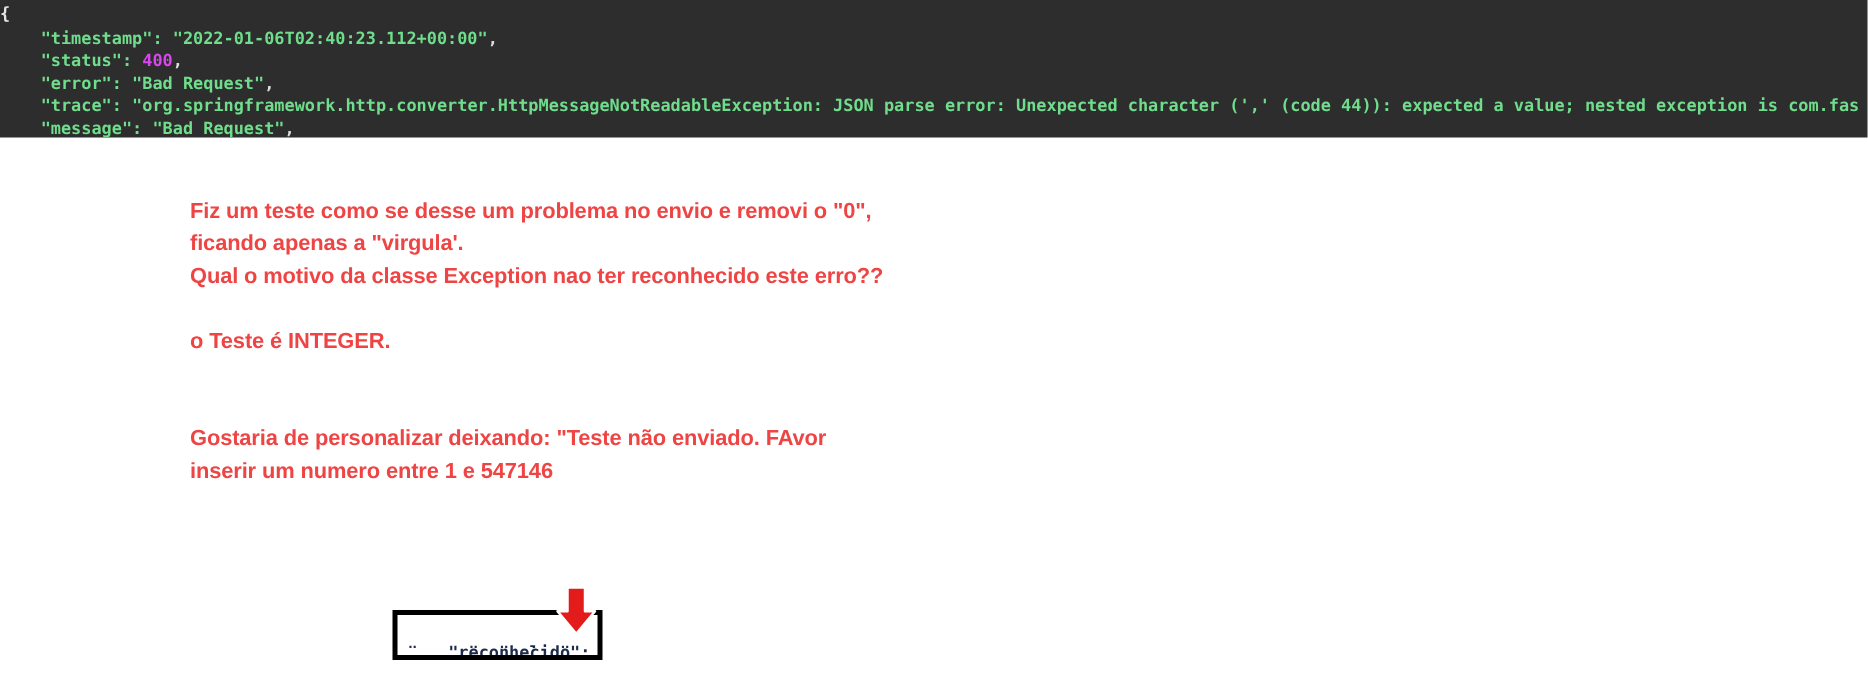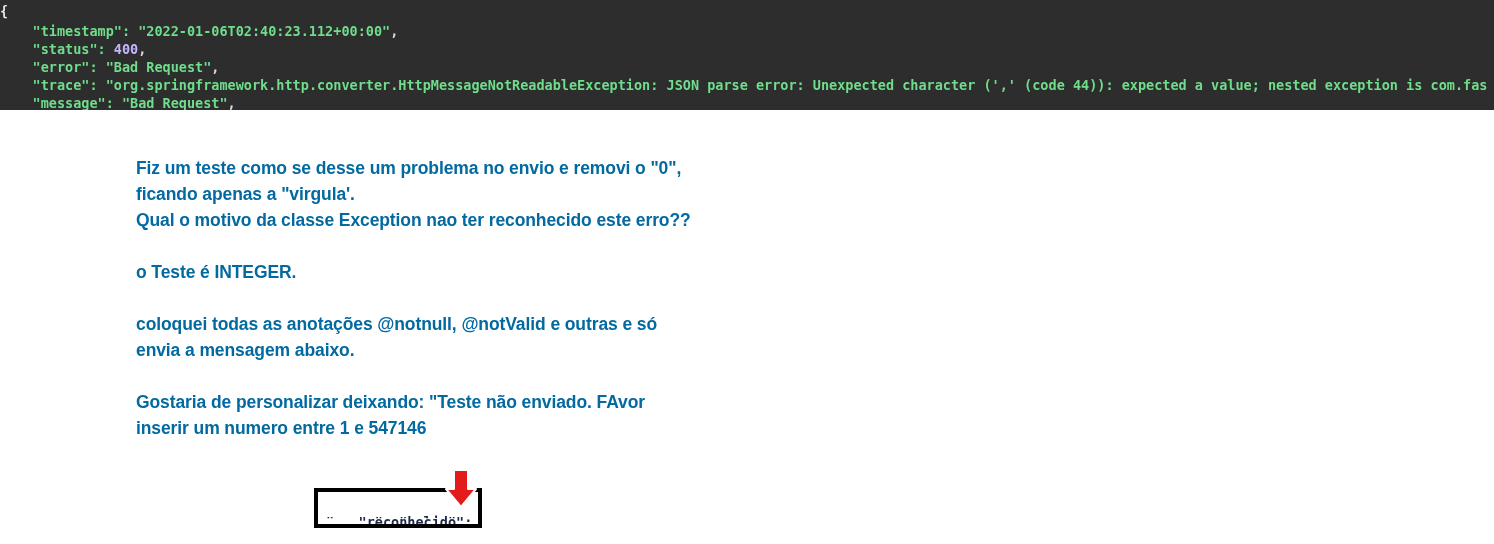--- a/index.html
+++ b/index.html
@@ -35,33 +35,33 @@
     height: 18px;
     white-space: pre;
   }
   #code-block .code-line:first-child {
     padding-top: 2px;
     height: 20px;
   }
   .tok-punct  { color: #e6e6e6; }
   .tok-key    { color: #6fdd8b; }
   .tok-str    { color: #6fdd8b; }
-  .tok-num    { color: #c4b5fd; }
+  .tok-num    { color: #d946ef; }
   .tok-colon  { color: #6fdd8b; }
   .tok-comma  { color: #dcdcdc; }
 
   
   #body-text {
     position: absolute;
-    left: 136px;
+    left: 152px;
     top: 155px;
     width: 560px;
     font-size: 17.5px;
     font-weight: bold;
-    color: #0369a1;
+    color: #ef4444;
     line-height: 26px;
     letter-spacing: -0.1px;
   }
   #body-text .para {
     margin: 0;
   }
   #body-text .spacer {
     height: 26px;
   }
 
@@ -118,21 +118,20 @@
 </head>
 <body>
 
 <div id="code-block"><div class="code-line"><span class="tok-punct">{</span></div><div class="code-line"><span>    </span><span class="tok-key">"timestamp"</span><span class="tok-colon">: </span><span class="tok-str">"2022-01-06T02:40:23.112+00:00"</span><span class="tok-comma">,</span></div><div class="code-line"><span>    </span><span class="tok-key">"status"</span><span class="tok-colon">: </span><span class="tok-num">400</span><span class="tok-comma">,</span></div><div class="code-line"><span>    </span><span class="tok-key">"error"</span><span class="tok-colon">: </span><span class="tok-str">"Bad Request"</span><span class="tok-comma">,</span></div><div class="code-line"><span>    </span><span class="tok-key">"trace"</span><span class="tok-colon">: </span><span class="tok-str">"org.springframework.http.converter.HttpMessageNotReadableException: JSON parse error: Unexpected character (',' (code 44)): expected a value; nested exception is com.fas</span></div><div class="code-line"><span>    </span><span class="tok-key">"message"</span><span class="tok-colon">: </span><span class="tok-str">"Bad Request"</span><span class="tok-comma">,</span></div></div>
 
 <div id="body-text">
     <div class="para">Fiz um teste como se desse um problema no envio e removi o "0", ficando apenas a "virgula'.<br>Qual o motivo da classe Exception nao ter reconhecido este erro??</div>
     <div class="spacer"></div>
     <div class="para">o Teste é INTEGER.</div>
     <div class="spacer"></div>
-    <div class="para">coloquei todas as anotações @notnull, @notValid e outras e só envia a mensagem abaixo.</div>
     <div class="spacer"></div>
     <div class="para">Gostaria de personalizar deixando: "Teste não enviado. FAvor inserir um numero entre 1 e 547146</div>
   </div>
 
 <div id="snippet-box">
   <div id="snippet-inner">
     <span>"</span><span class="spell">reconhecido</span><span>"</span><span>:</span><span>  </span>
   </div>
   <div id="snippet-ghost">"campo": "valor",</div>
 </div>

